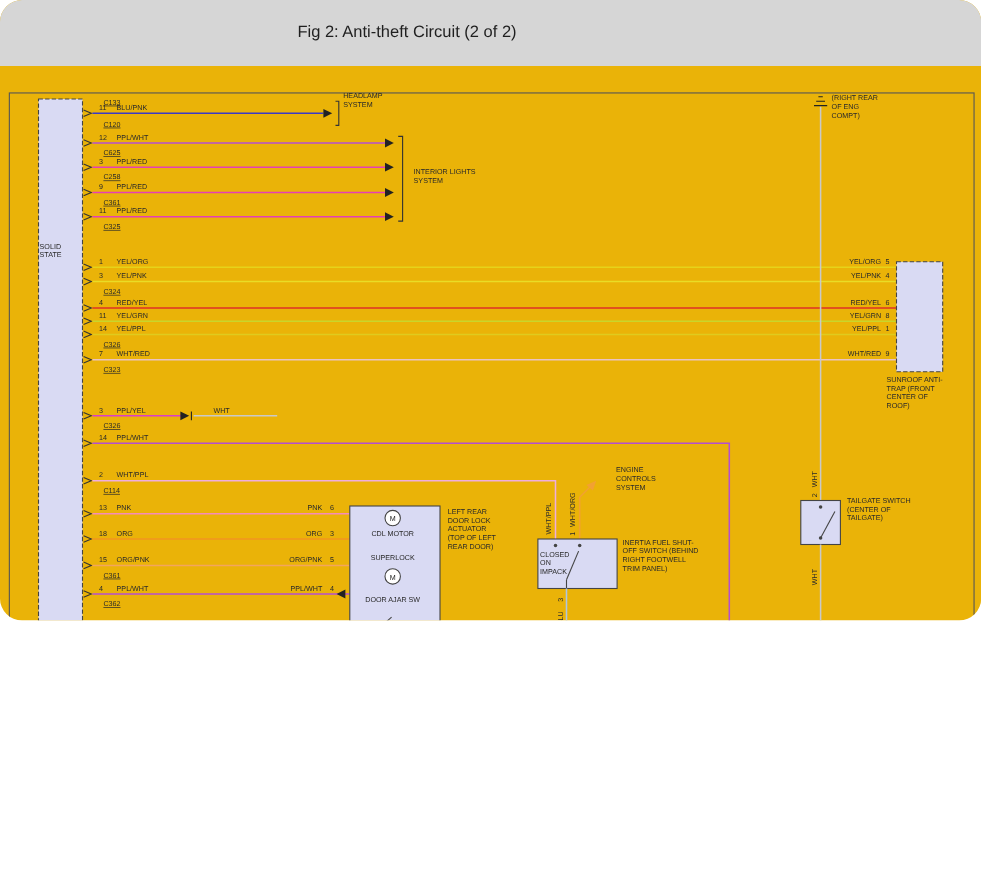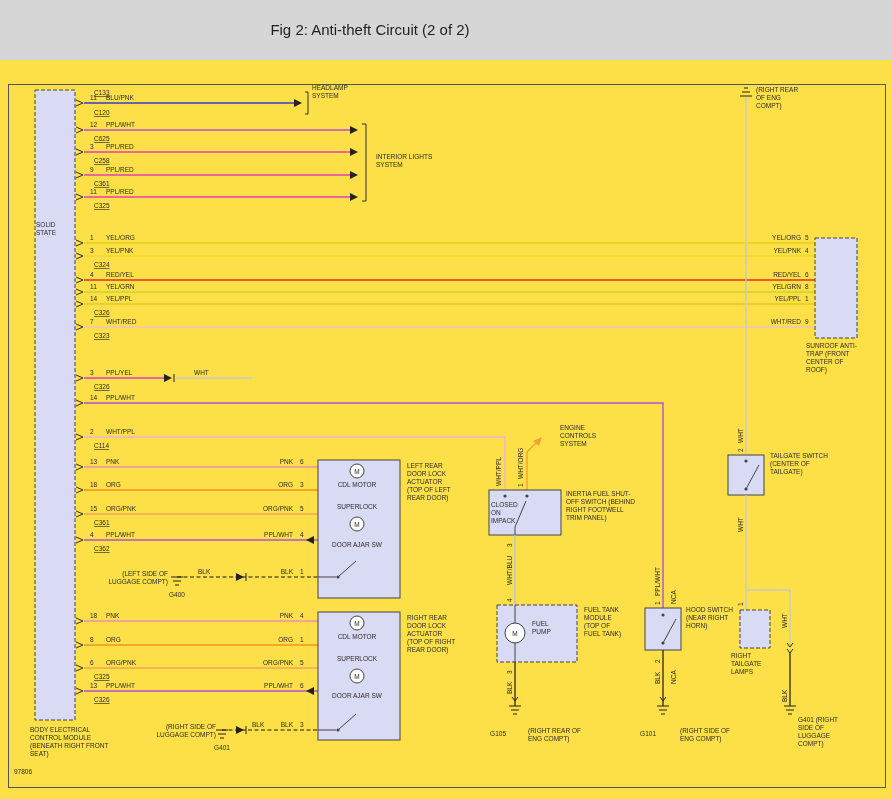--- a/index.html
+++ b/index.html
@@ -1,16 +1,16 @@
 <!DOCTYPE html>
 <html><head>
 <meta charset="utf-8">
 <style>
   html,body{margin:0;padding:0;background:#ffffff;}
-  .page{position:relative;width:892px;height:799px;background:#fde047;overflow:hidden;font-family:"Liberation Sans",sans-serif;}
+  .page{position:relative;width:892px;height:564px;background:#eab308;overflow:hidden;font-family:"Liberation Sans",sans-serif;border-radius:20px;}
   .header{position:absolute;left:0;top:0;width:892px;height:60px;background:#d6d6d6;}
   .title{position:absolute;left:0;top:21px;width:740px;text-align:center;font-size:15px;color:#1f1f1f;}
   svg.diagram{position:absolute;left:0;top:0;z-index:1;}
   svg text{font-size:6.5px;fill:#2a2a2a;font-family:"Liberation Sans",sans-serif;}
   svg text.conn{text-decoration:underline;}
   .cap{position:absolute;z-index:2;font-size:6.5px;line-height:1.22;color:#2a2a2a;}
   .cap.r{text-align:right;}
 </style>
 </head>
 <body>

